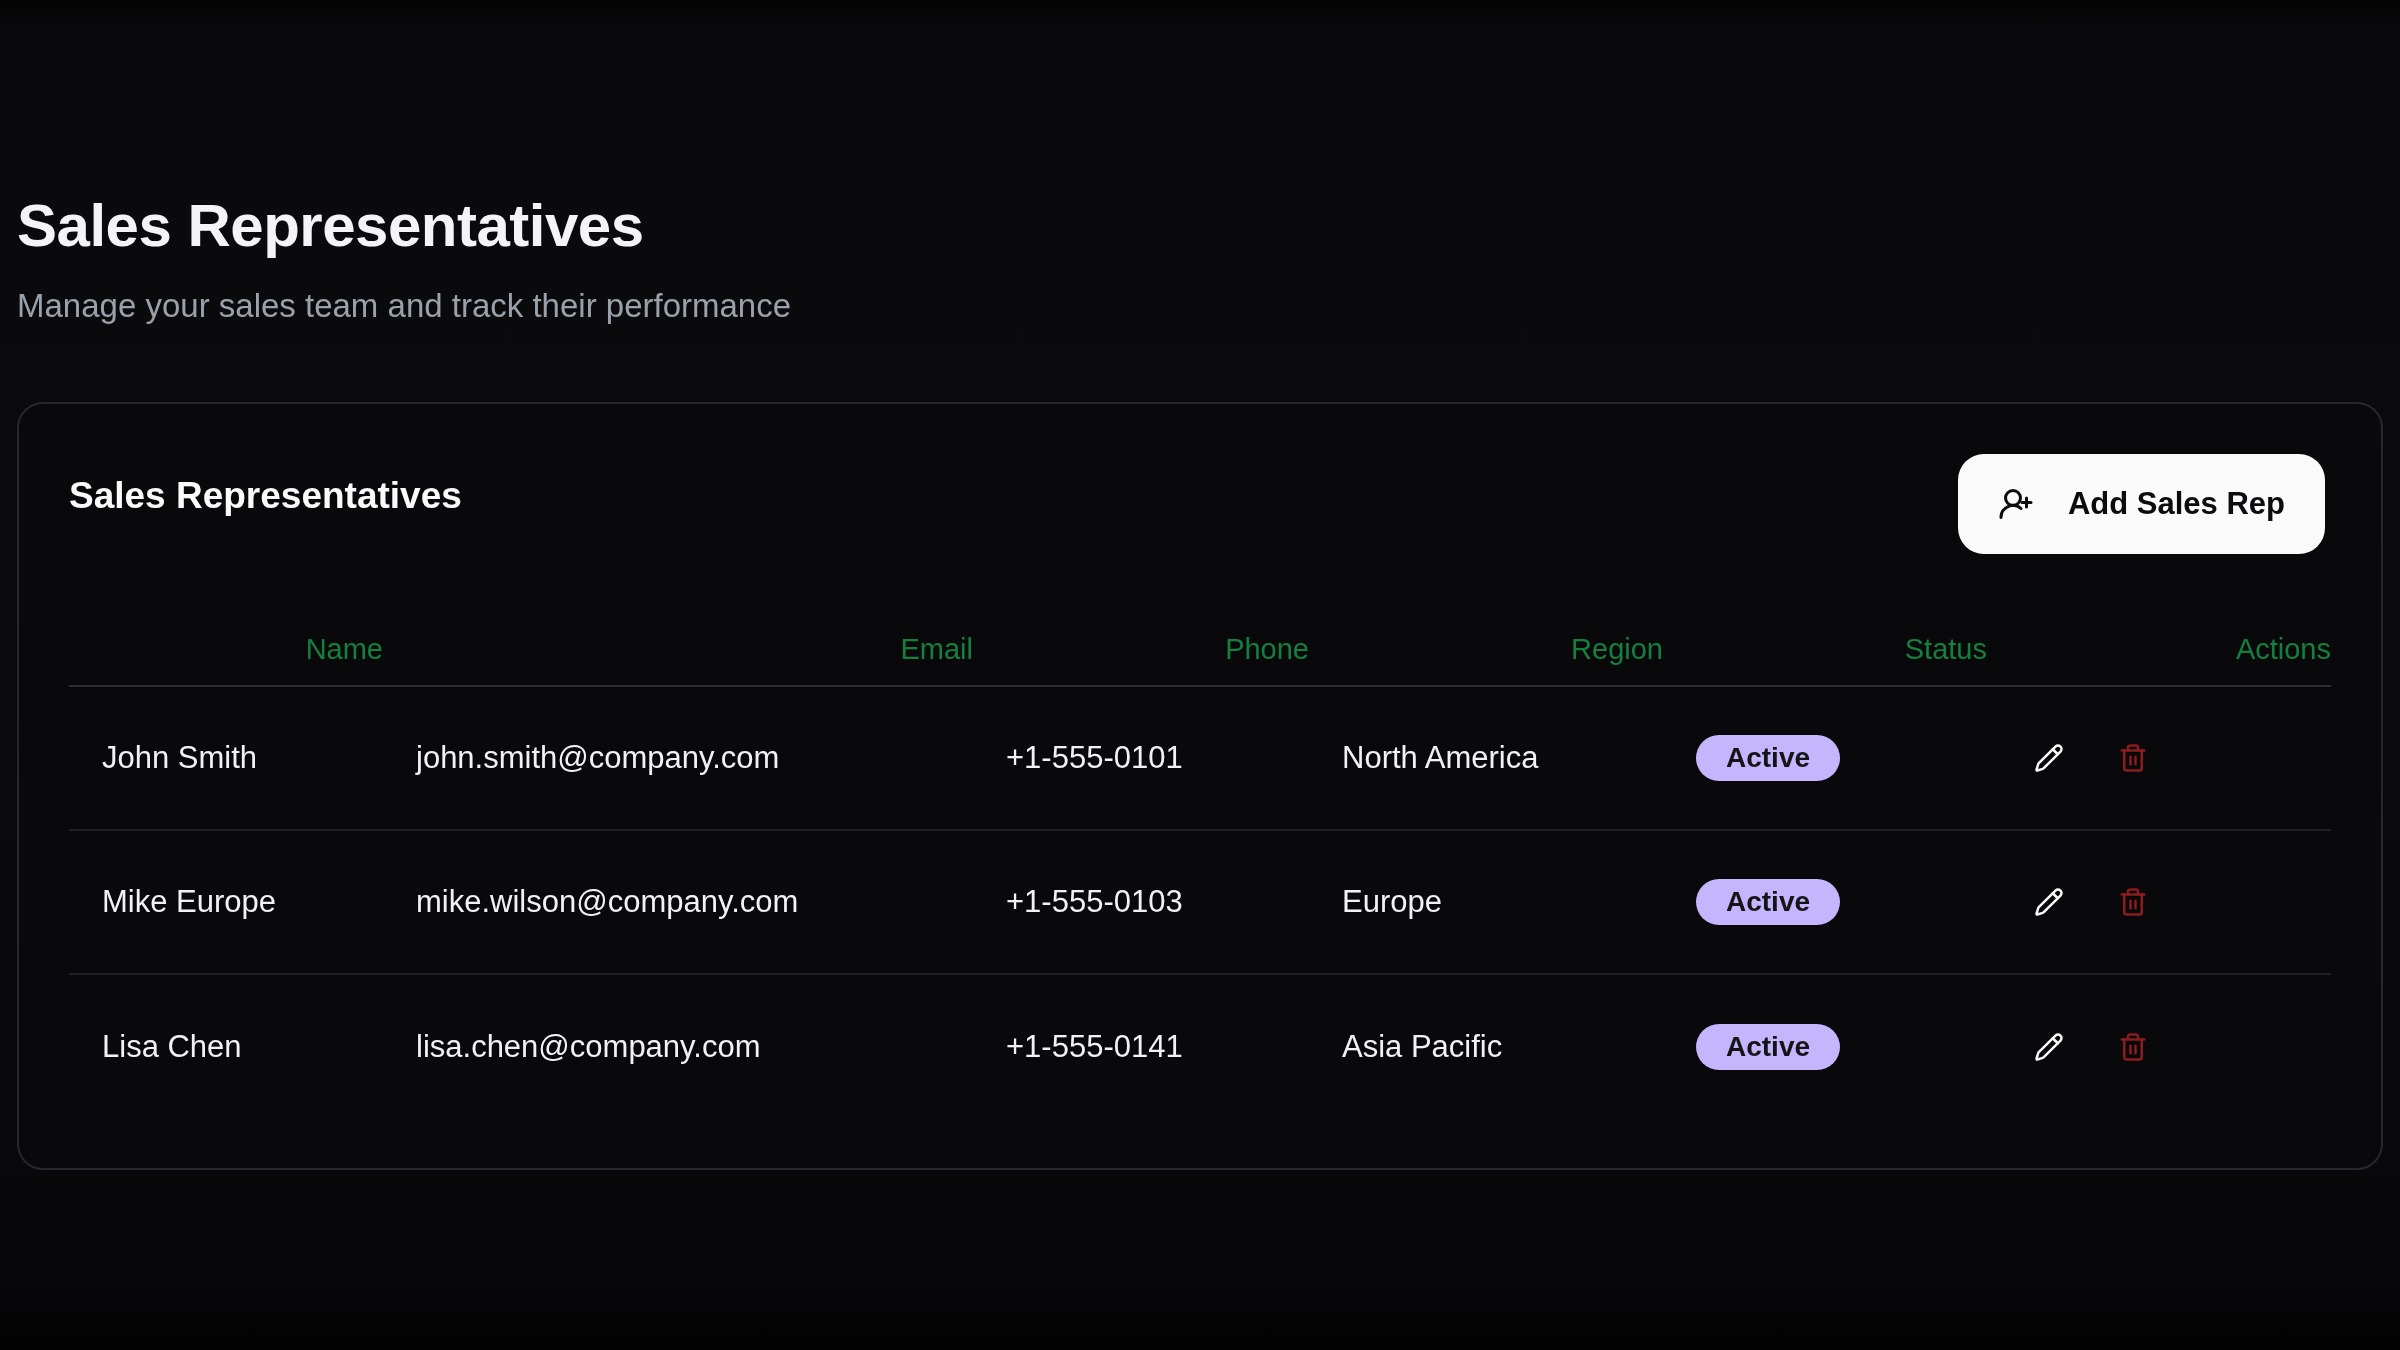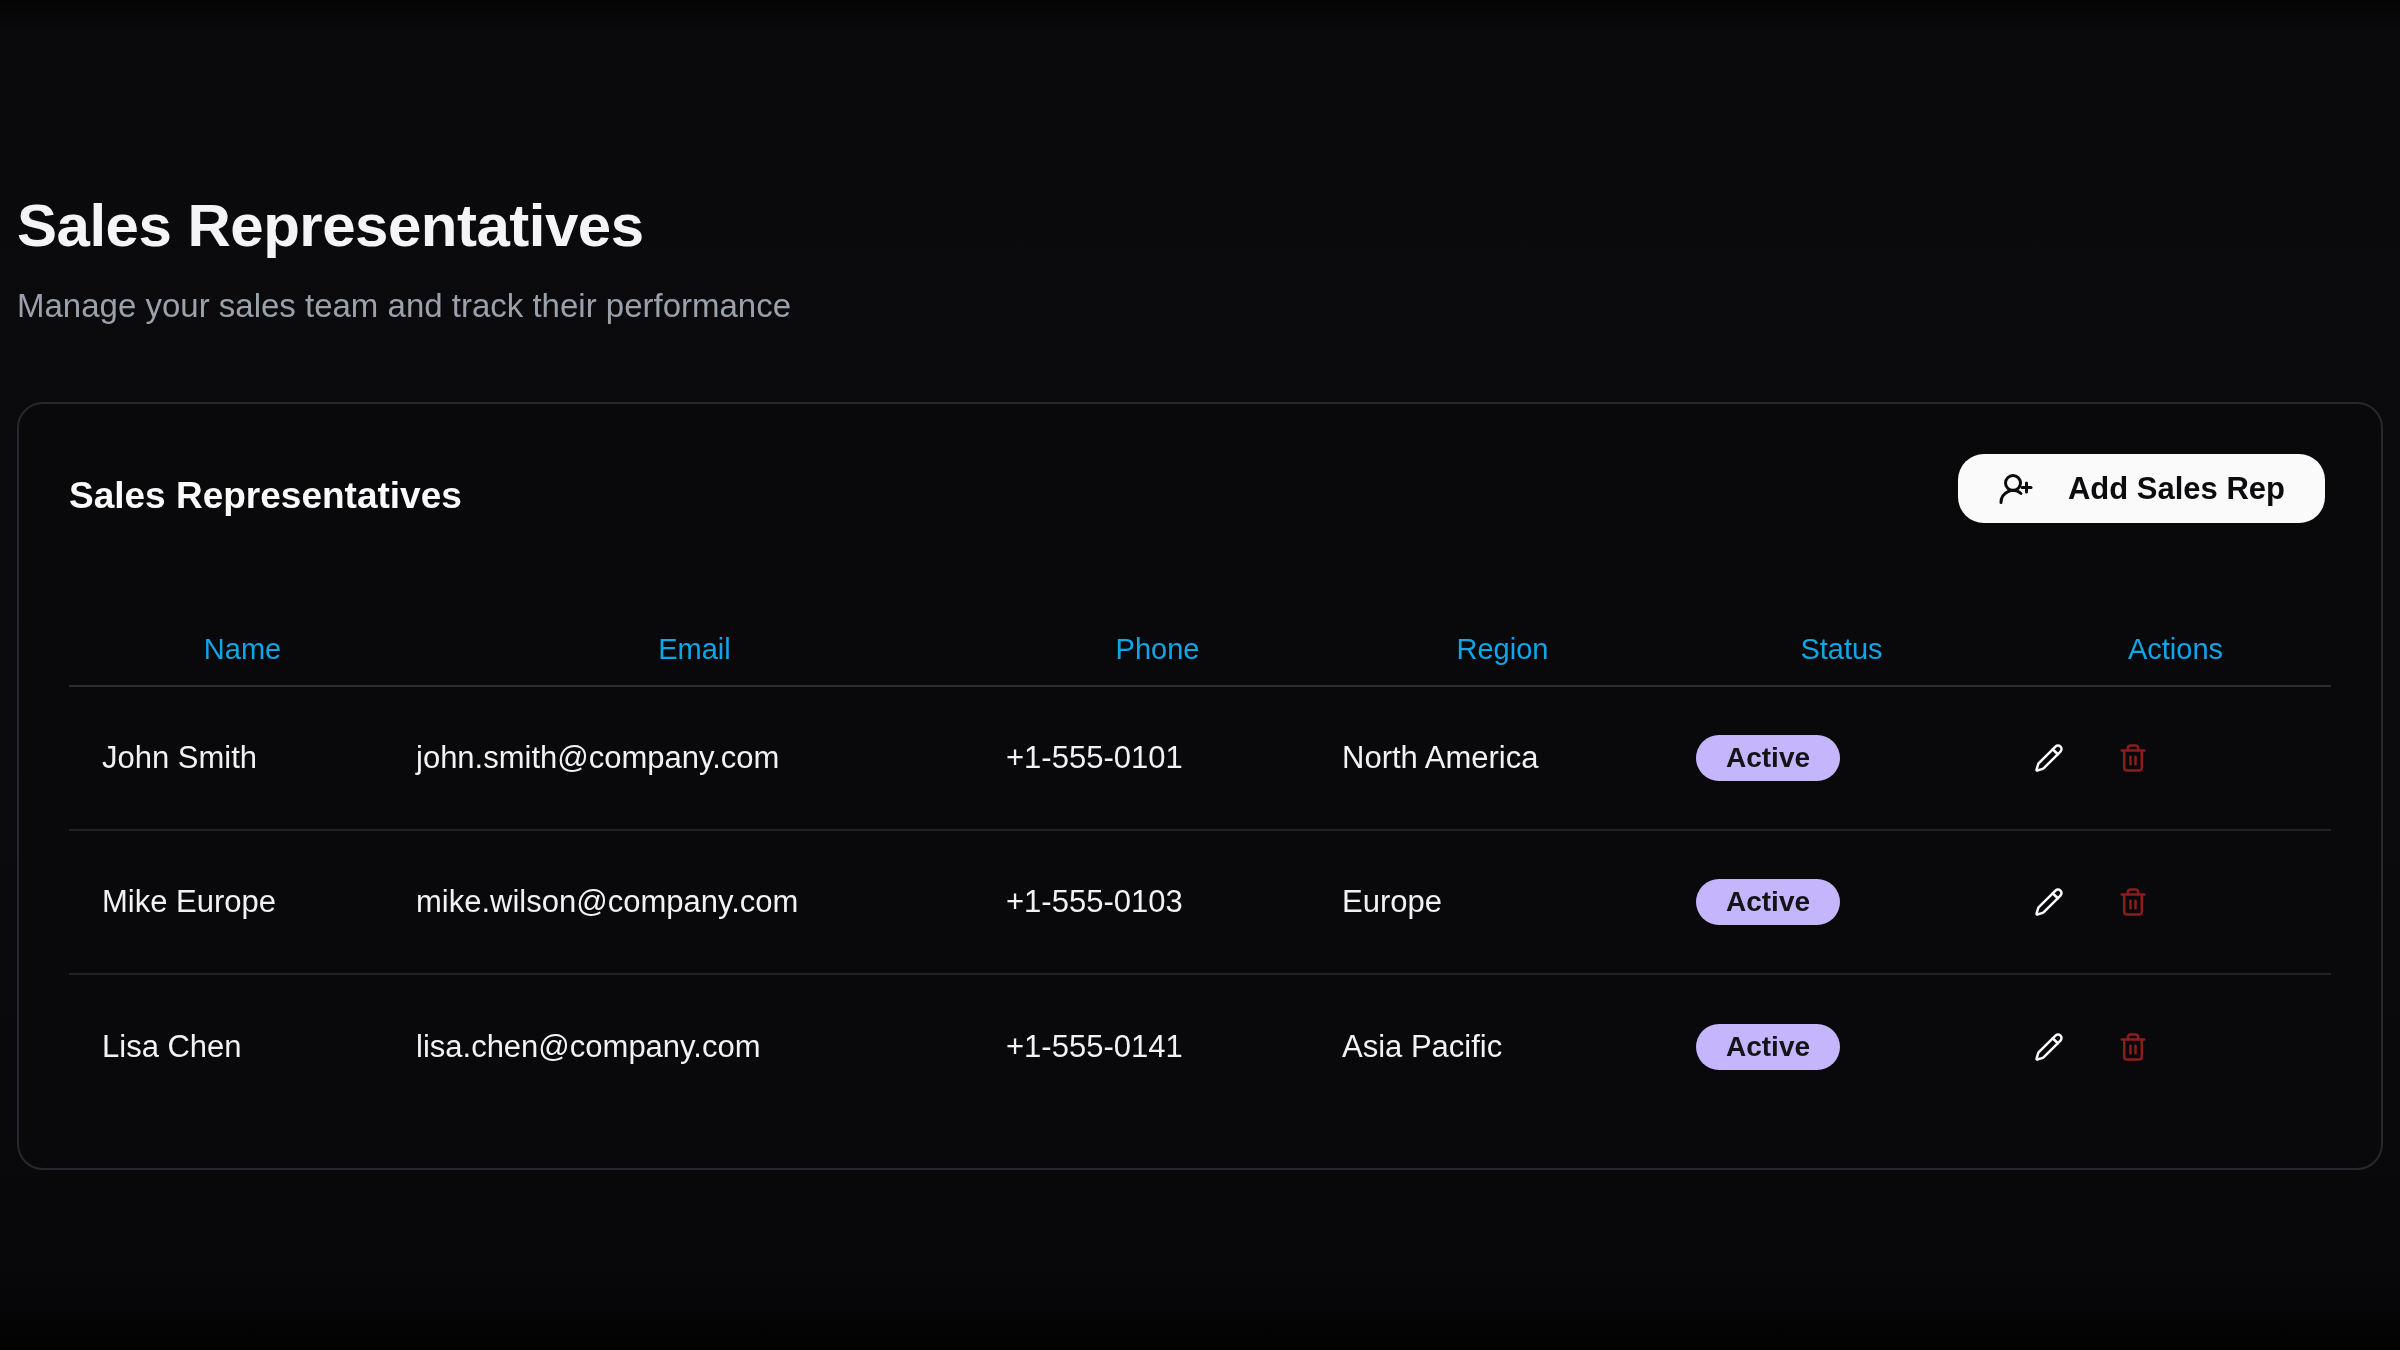--- a/index.html
+++ b/index.html
@@ -44,21 +44,21 @@
     margin: 0;
     font-size: 37px;
     line-height: 44px;
     font-weight: 700;
     color: #fafafa;
   }
   .add-btn {
     position: absolute;
     top: 50px;
     right: 56px;
-    height: 69px;
+    height: 100px;
     display: inline-flex;
     align-items: center;
     gap: 34px;
     padding: 0 40px;
     background: #fafafa;
     color: #0c0c0e;
     border: none;
     border-radius: 26px;
     font-family: inherit;
     font-size: 31px;
@@ -75,26 +75,26 @@
   }
   col.c-name   { width: 314px; }
   col.c-email  { width: 590px; }
   col.c-phone  { width: 336px; }
   col.c-region { width: 354px; }
   col.c-status { width: 324px; }
   col.c-actions{ width: auto; }
 
   th {
     height: 72px;
-    text-align: center;
+    text-align: right;
     vertical-align: middle;
     padding: 0 0 0 33px;
     font-size: 29px;
     font-weight: 500;
-    color: #0ea5e9;
+    color: #15803d;
     border-bottom: 2px solid #2c2d32;
     white-space: nowrap;
   }
   td {
     height: 144px;
     vertical-align: middle;
     padding: 0 0 0 33px;
     font-size: 31px;
     font-weight: 400;
     color: #f2f2f4;

